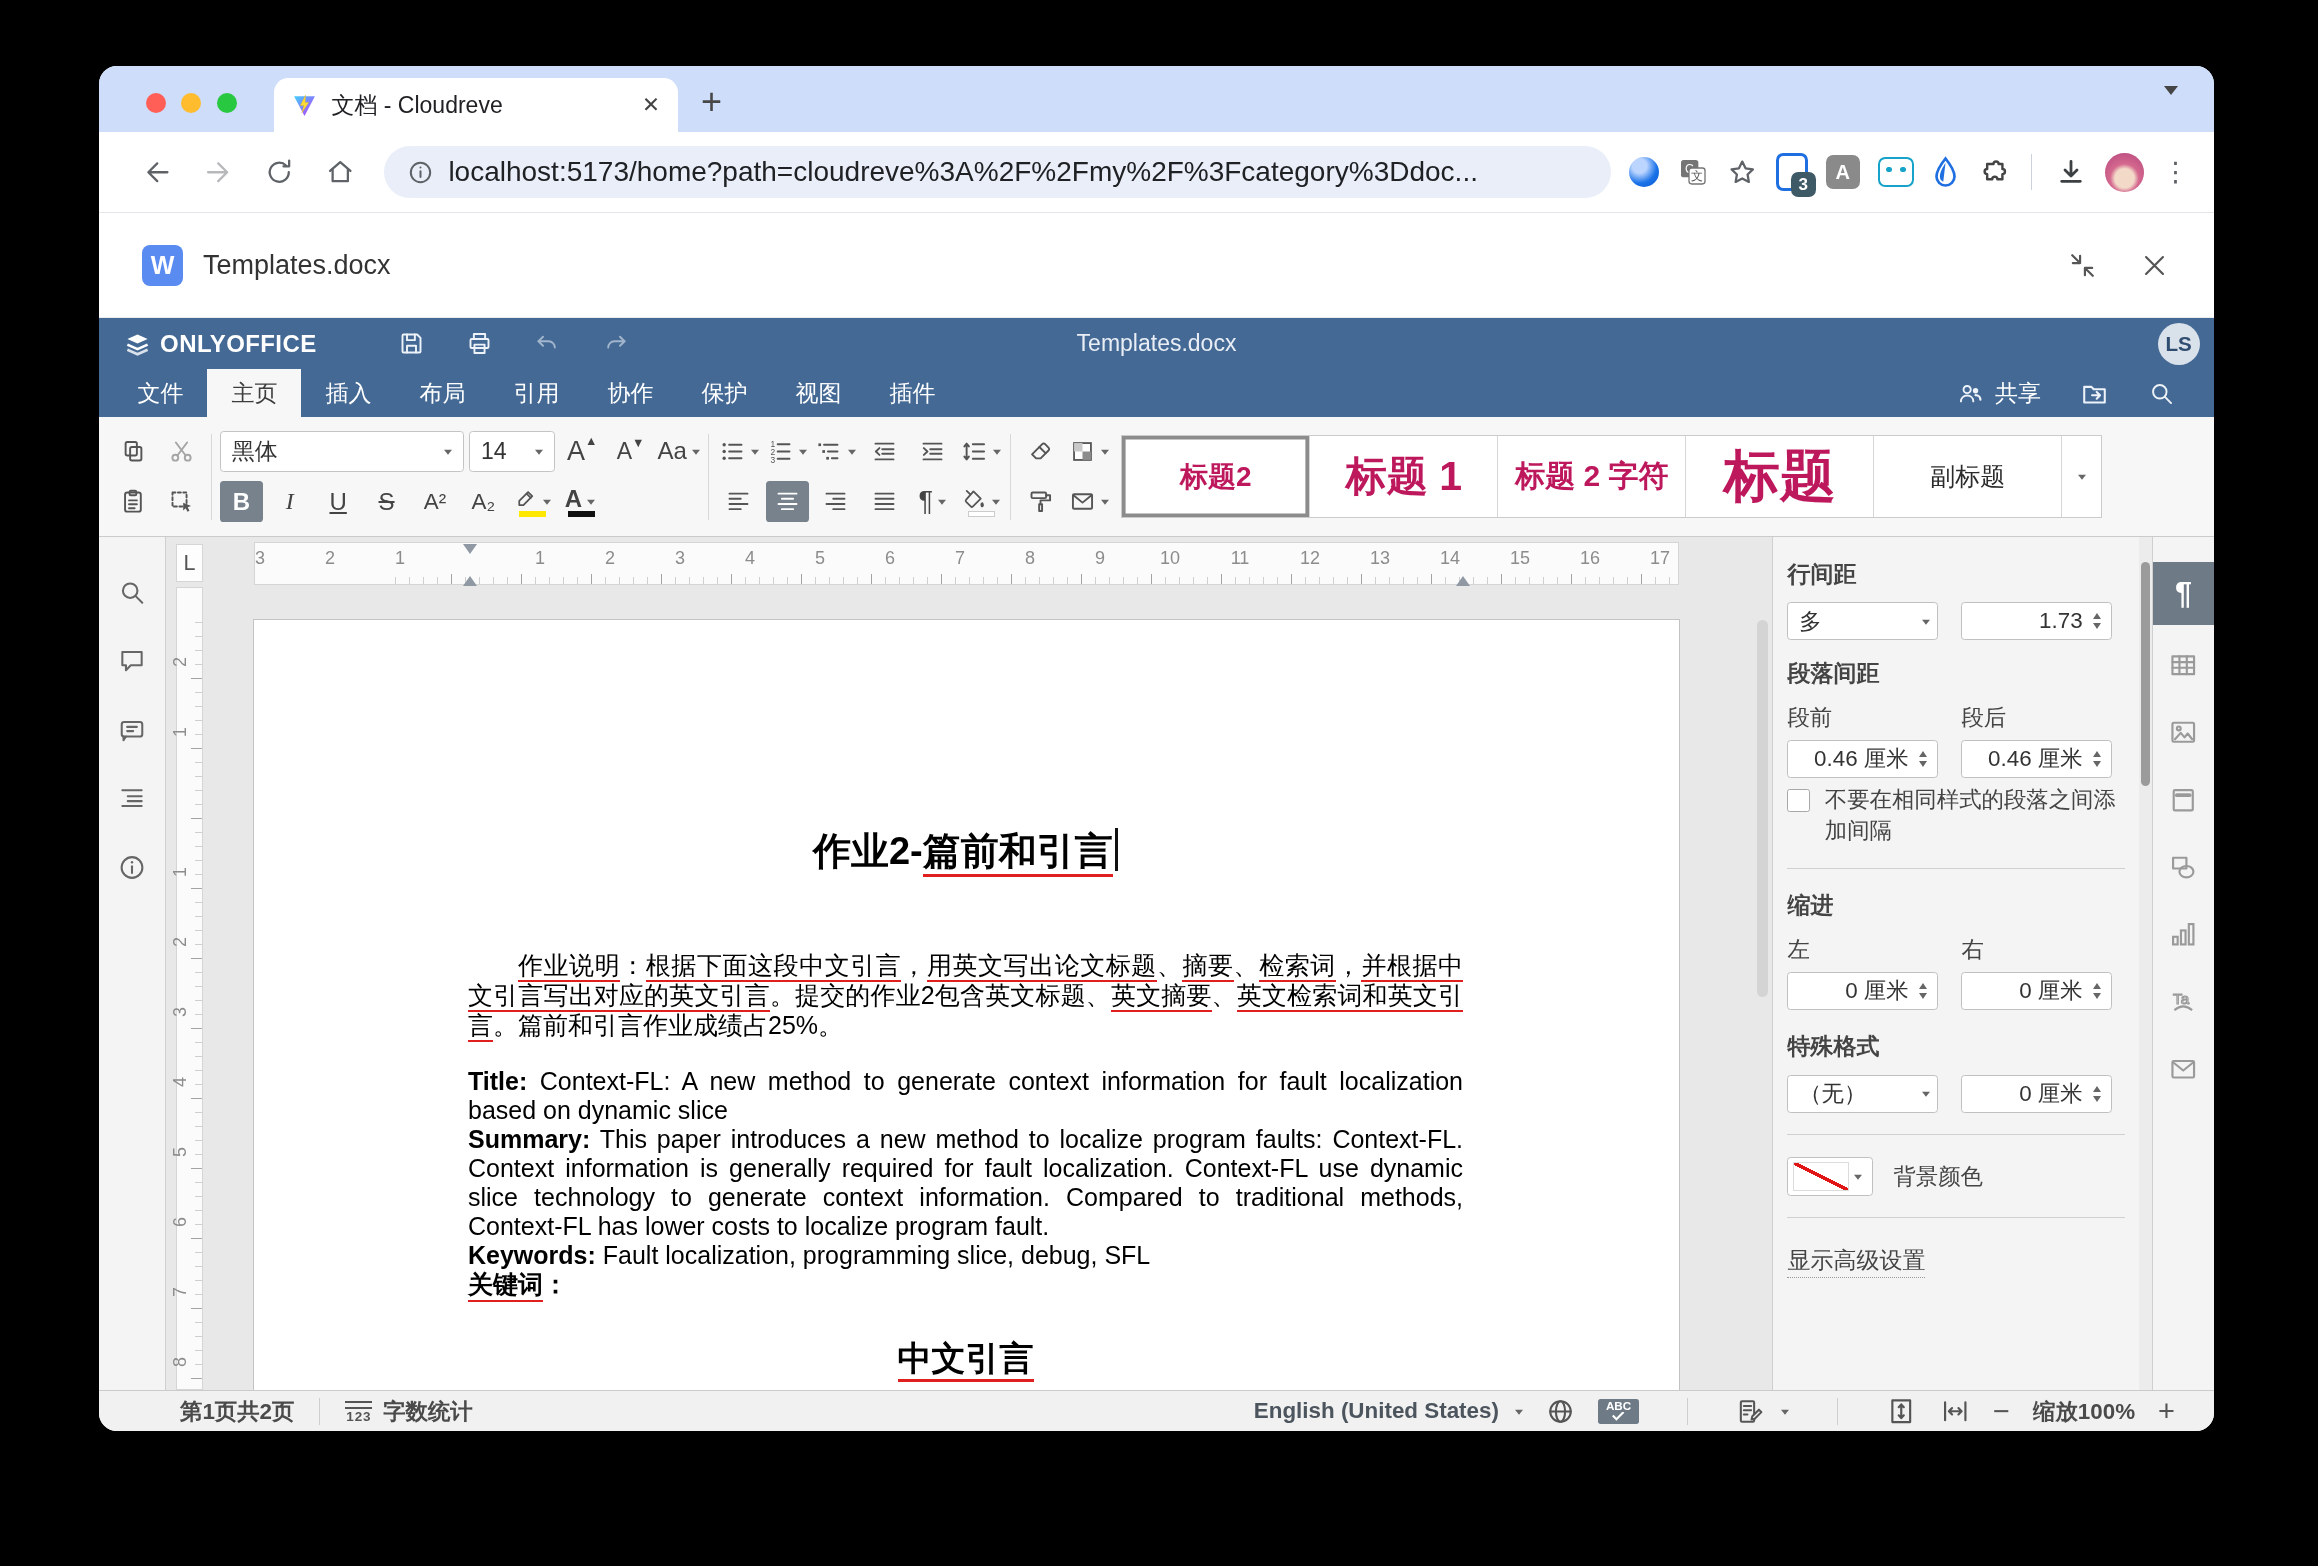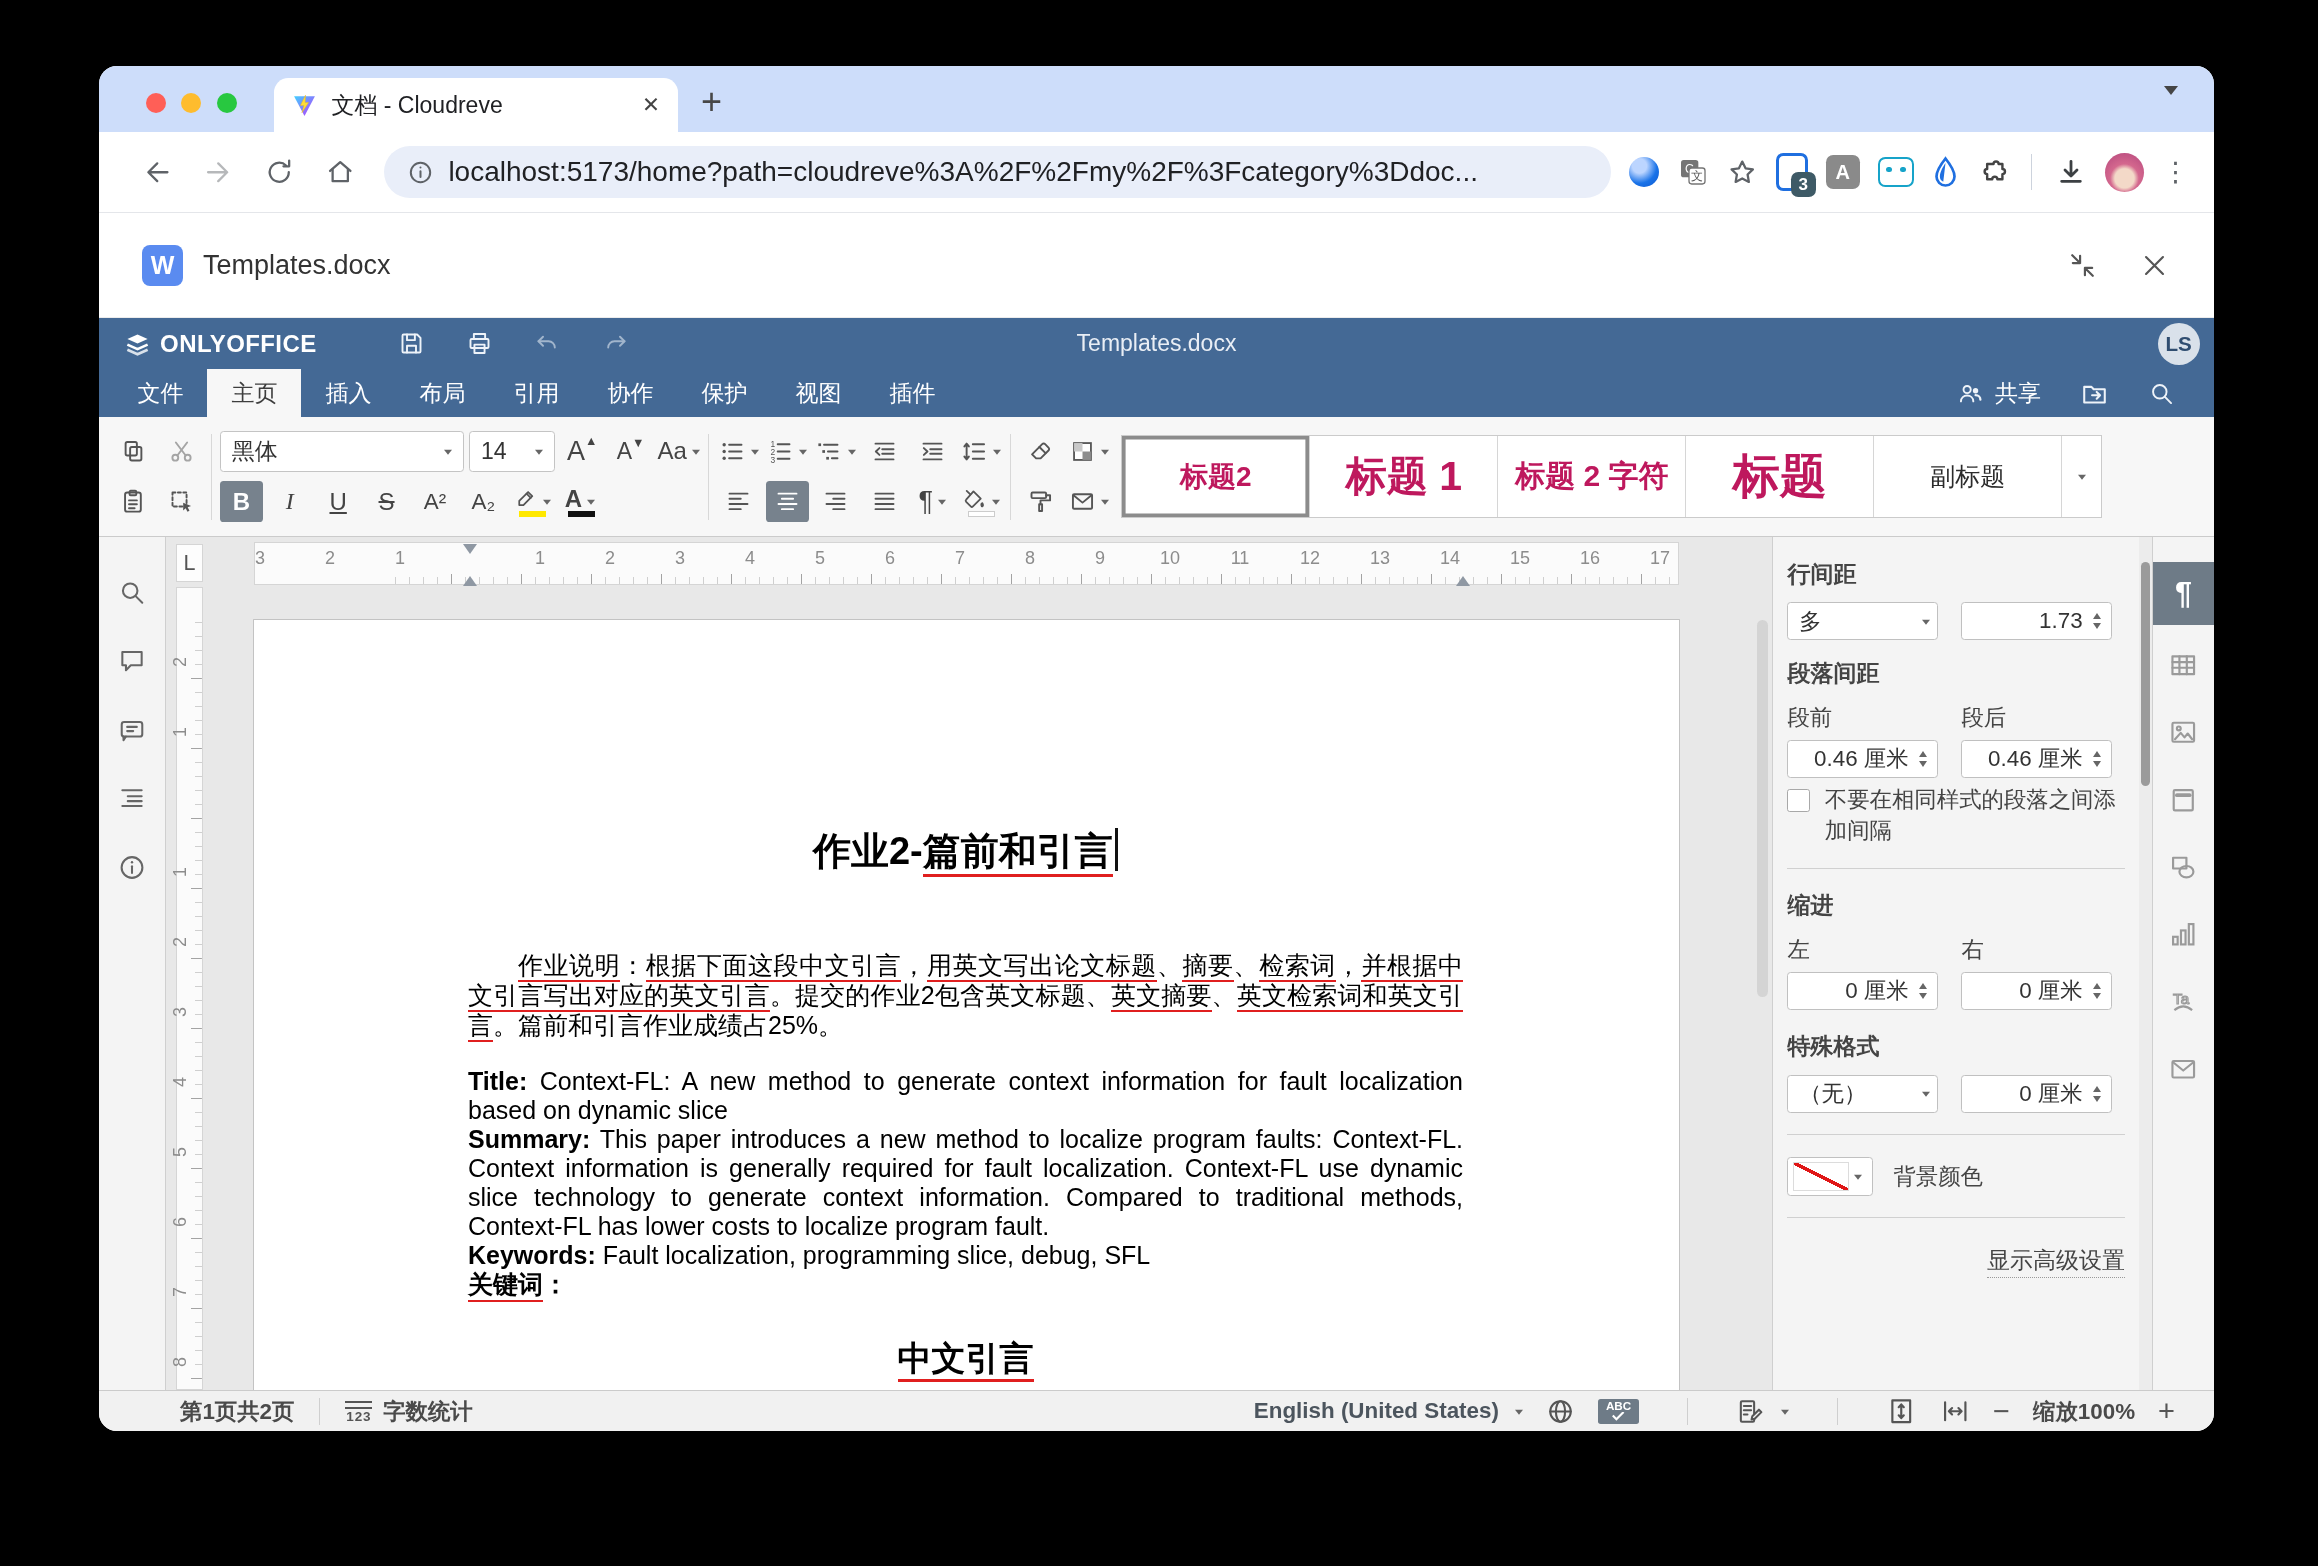--- a/index.html
+++ b/index.html
@@ -73,21 +73,21 @@
   .supsub{font-size:22.4px;}
   .colorbtn{position:relative;}
   .cbar{position:absolute;left:9px;bottom:5.4px;width:27px;height:5.4px;}
   
   .gallery{display:flex;margin-left:10.8px;border:0.9px solid #cbcbcb;background:#fff;height:83px;align-items:stretch;}
   .gitem{width:188px;border-right:0.9px solid #d6d6d6;display:flex;align-items:center;justify-content:center;color:#be185d;overflow:hidden;white-space:nowrap;background:#fff;}
   .g-sel{box-shadow:inset 0 0 0 3.6px #8c8c8c;}
   .g-s2{font-weight:700;font-size:28px;}
   .g-h1{font-weight:700;font-size:41px;}
   .g-h2c{font-weight:700;font-size:30px;}
-  .g-title{font-weight:700;font-size:47px;}
+  .g-title{font-weight:700;font-size:56px;}
   .g-sub{font-size:25px;color:#2b2b2b;}
   .gmore{width:39px;display:flex;align-items:center;justify-content:center;}
   
   .oo-main{flex:1;display:flex;min-height:0;}
   .lsb{width:67px;background:#f4f4f4;border-right:0.9px solid #cfcfcf;position:relative;flex:none;}
   .lsb .sico{position:absolute;left:50%;transform:translateX(-50%);}
   .canvas{flex:1;background:#e8e8e8;position:relative;overflow:hidden;}
   .hband{position:absolute;left:88px;top:5.4px;width:1425px;height:43px;background-color:#fbfbfb;border:0.9px solid #d5d5d5;
     background-image:repeating-linear-gradient(90deg,transparent 0 69px,#a3a3a3 69px 70px),repeating-linear-gradient(90deg,transparent 0 13.4px,#cfcfcf 13.4px 14px);
     background-repeat:no-repeat,no-repeat;background-size:100% 10.8px,100% 7.2px;background-position:127px bottom,127px bottom;}
@@ -125,21 +125,21 @@
   .slab{font-size:22.4px;color:#444;margin-bottom:7.2px;}
   .halfrow{display:flex;gap:23px;}
   .half{width:151px;}
   .chkrow{display:flex;gap:14.4px;margin-top:7.2px;align-items:flex-start;}
   .chk{width:23px;height:23px;border:0.9px solid #a8a8a8;background:#fff;border-radius:2.7px;flex:none;margin-top:3.6px;}
   .chklab{font-size:22.4px;line-height:30.5px;color:#444;}
   .pdiv{border:none;border-top:0.9px solid #d0d0d0;margin:21.5px 0;}
   .bgrow{display:flex;align-items:center;gap:20px;}
   .swatchbox{width:86px;height:39px;border:0.9px solid #c0c0c0;background:#fff;border-radius:3.6px;display:flex;align-items:center;}
   .swatch{width:56px;height:29px;margin-left:4.5px;border:0.9px solid #dcdcdc;background:linear-gradient(to top right,transparent 46%,#e01616 46% 54%,transparent 54%);}
-  .advlink{display:block;text-align:right;margin-top:27px;}
+  .advlink{display:block;text-align:left;margin-top:27px;}
   .advlink span{font-size:23px;color:#444;border-bottom:1.8px dotted #999;padding-bottom:3.6px;}
   .pscroll{position:absolute;right:0;top:0;bottom:0;width:12.6px;background:#ececec;}
   .pscroll .thumb{position:absolute;left:1.8px;top:25px;width:9px;height:224px;background:#9b9b9b;border-radius:4.5px;}
   
   .rtb{width:62px;background:#f4f4f4;border-left:0.9px solid #cfcfcf;position:relative;flex:none;}
   .rtb .cell{position:absolute;left:0;width:100%;height:63px;display:flex;align-items:center;justify-content:center;}
   .rtb .cell.on{background:#6e7b87;}
   .pilcrow-big{font-size:30.5px;color:#fff;font-weight:700;}
   
   .statusbar{height:41px;background:#f1f1f1;border-top:0.9px solid #cbcbcb;display:flex;align-items:center;padding:0 39px 0 81px;flex:none;font-size:22.4px;color:#4a4a4a;}

